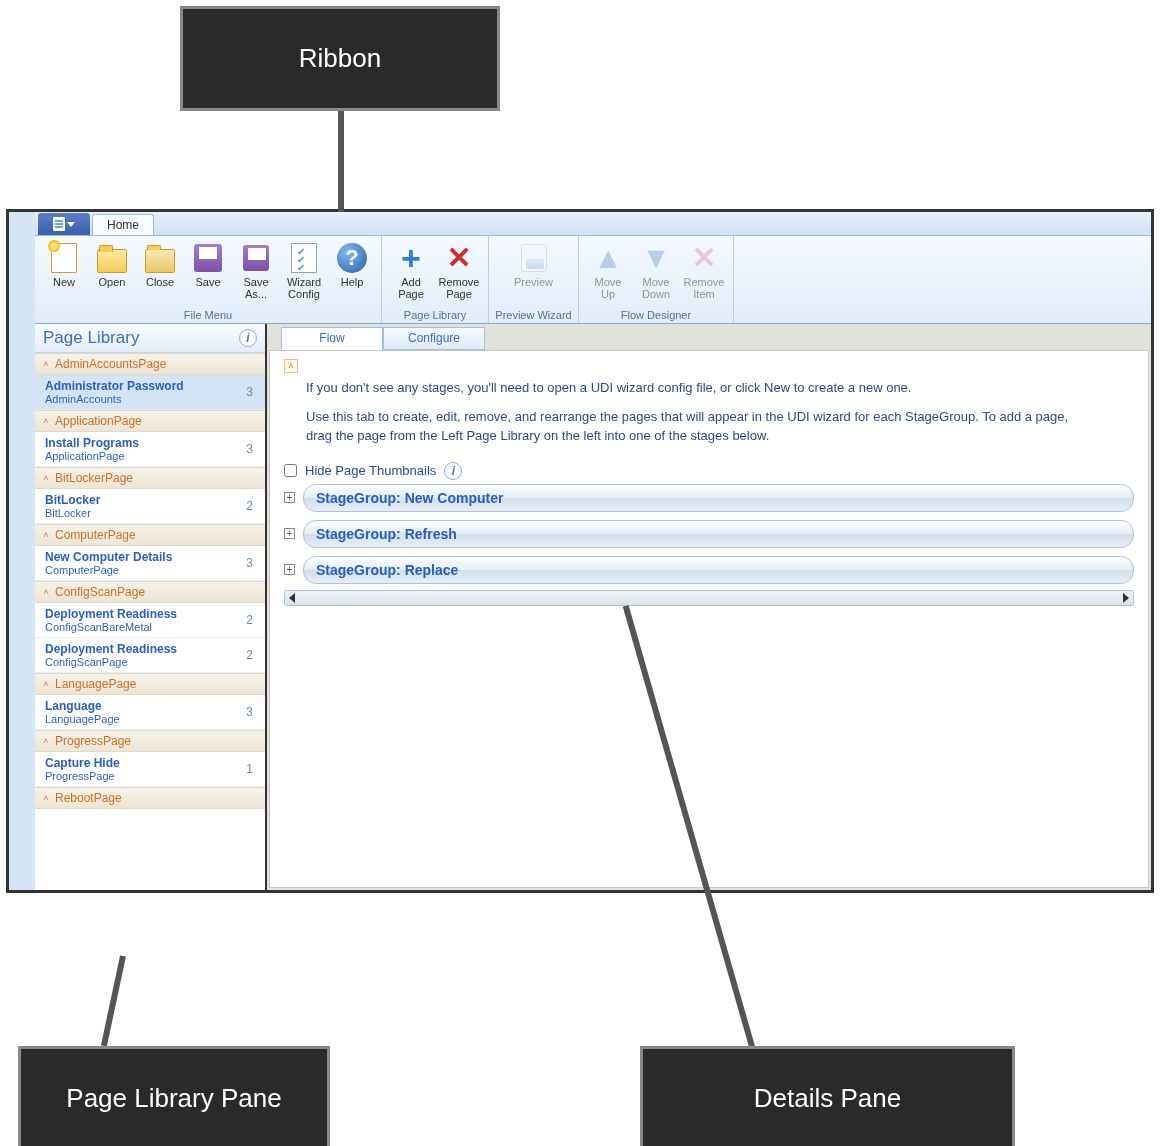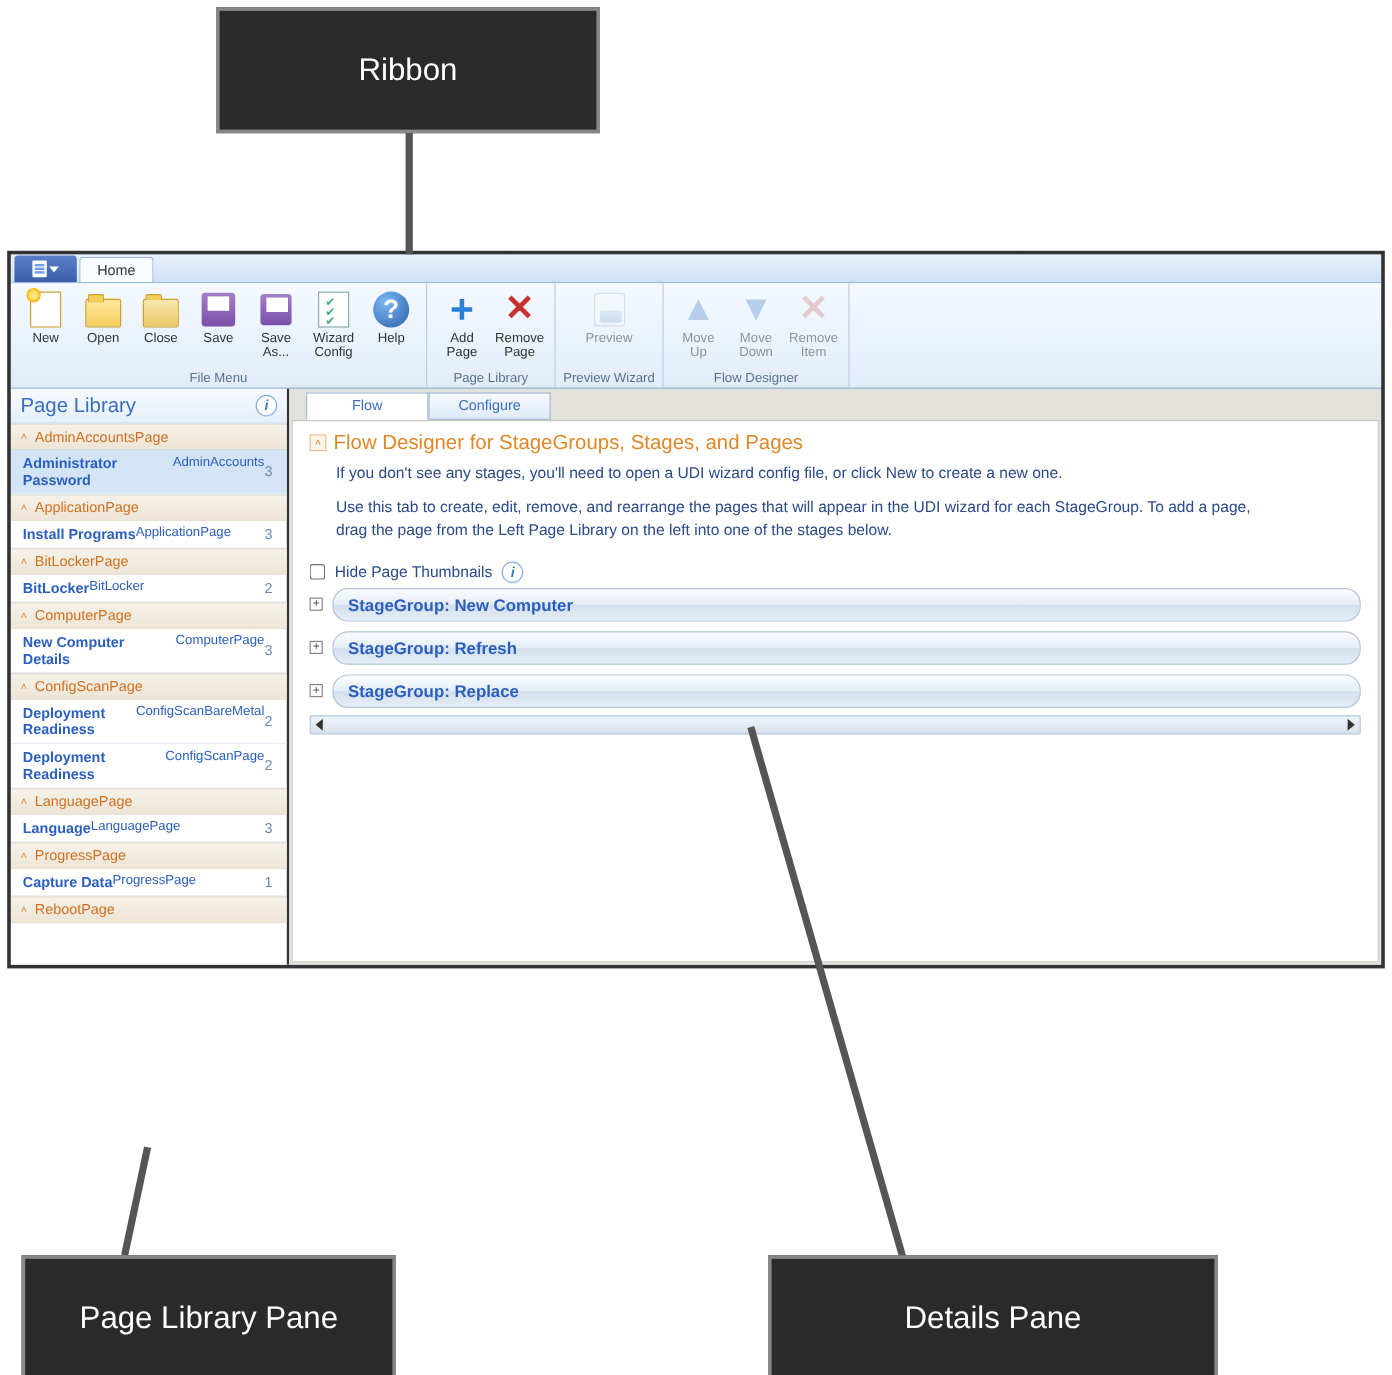--- a/index.html
+++ b/index.html
@@ -30,24 +30,25 @@
     background: #555;
     z-index: 50;
   }
 
   
   .app-window {
     position: absolute;
     top: 209px;
     left: 6px;
     right: 6px;
-    height: 598px;
+    height: 684px;
     border: 3px solid #333;
     background: #d6e5f5;
     overflow: hidden;
+    padding-left: 26px;
   }
 
   
   .ribbon-tabs {
     height: 24px;
     background: linear-gradient(#e8f0fb, #cfe1f5);
     display: flex;
     align-items: flex-end;
     border-bottom: 1px solid #9bb9da;
   }
@@ -223,21 +224,21 @@
     width:10px;height:10px;display:inline-flex;align-items:center;justify-content:center;
     color:#d08030;font-size:9px;
   }
   .lib-item {
     padding: 4px 8px 4px 10px;
     border-bottom: 1px solid #e8eef5;
     display:flex;justify-content:space-between;align-items:center;
     cursor:pointer;
   }
   .lib-item.selected { background:#d4e4f7; }
-  .lib-item .titles { display:flex; }
+  .lib-item .titles { display:flex; flex-direction:column; }
   .lib-item .t1 { color:#2a5fc0; font-weight:bold; font-size:12px; }
   .lib-item .t2 { color:#2a5fc0; font-size:11px; }
   .lib-item .cnt { color:#6a8ab0; font-size:12px; padding-right:4px; }
 
   
   .details {
     flex: 1;
     background: #e2e1dc;
     display:flex;flex-direction:column;
     overflow:hidden;
@@ -526,41 +527,40 @@
               <span class="t2">LanguagePage</span>
             </span>
             <span class="cnt">3</span>
           </div>
           <div class="lib-group-header">
             <span class="chev">˄</span>
             <span>ProgressPage</span>
           </div>
           <div class="lib-item">
             <span class="titles">
-              <span class="t1">Capture Data</span>
+              <span class="t1">Capture Hide</span>
               <span class="t2">ProgressPage</span>
             </span>
             <span class="cnt">1</span>
           </div>
           <div class="lib-group-header">
             <span class="chev">˄</span>
             <span>RebootPage</span>
           </div>
         </div>
     </div>
 
     <div class="details">
       <div class="detail-tabs">
         <div class="detail-tab active">Flow</div>
         <div class="detail-tab">Configure</div>
       </div>
       <div class="detail-body">
         <div class="flow-title">
           <span class="chev">˄</span>
-          <span>Flow Designer for StageGroups, Stages, and Pages</span>
         </div>
         <p class="flow-desc">If you don't see any stages, you'll need to open a UDI wizard config file, or click New to create a new one.</p>
         <p class="flow-desc">Use this tab to create, edit, remove, and rearrange the pages that will appear in the UDI wizard for each StageGroup. To add a page, drag the page from the Left Page Library on the left into one of the stages below.</p>
 
         <div class="thumb-row">
           <input type="checkbox" style="">
           <label>Hide Page Thumbnails</label>
           <span class="info-icon">i</span>
         </div>
 

